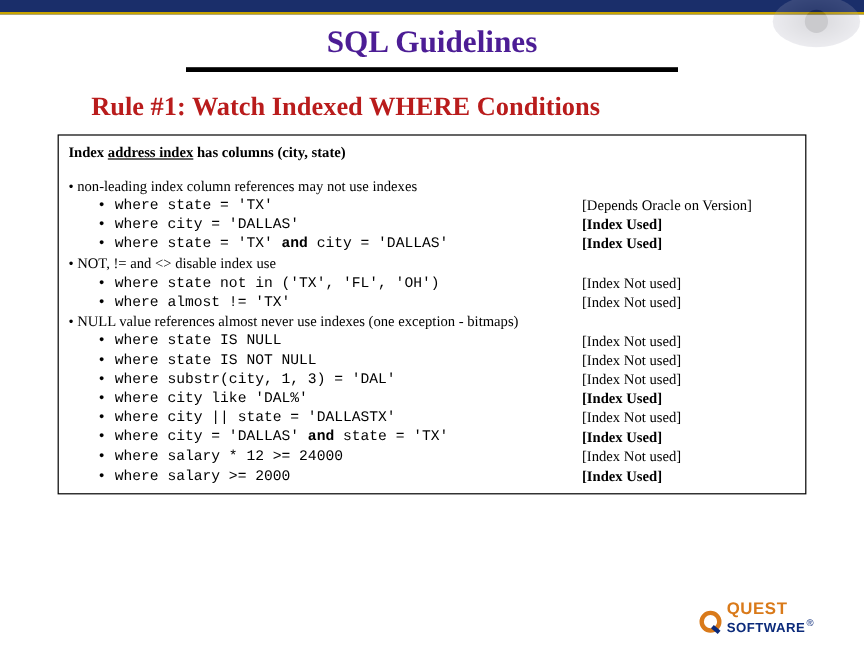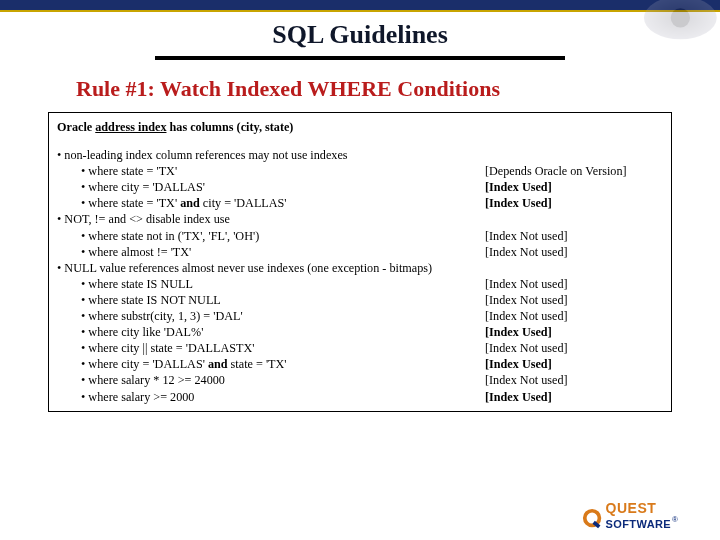--- a/index.html
+++ b/index.html
@@ -24,21 +24,21 @@
     width: 110px;
     height: 75px;
     opacity: 0.22;
     overflow: hidden;
   }
   .top-watermark svg { width: 100%; height: 100%; }
   .slide-title {
     text-align: center;
     font-size: 26px;
     font-weight: bold;
-    color: #0f172a;
+    color: #4c1d95;
     margin-top: 8px;
   }
   .title-underline {
     width: 410px;
     height: 4px;
     background: #000;
     margin: 6px auto 16px auto;
   }
   .rule-heading {
     font-size: 22px;
@@ -52,21 +52,21 @@
     margin: 0 48px;
     padding: 6px 8px 6px 8px;
     font-size: 12.2px;
     line-height: 1.32;
   }
   .assume-line { font-weight: bold; margin-bottom: 12px; }
   .assume-line .u { text-decoration: underline; text-align: right; }
   .row { display: flex; }
   .lcol { flex: 1 1 auto; }
   .rcol { flex: 0 0 178px; }
-  .ind1 { padding-left: 30px; text-indent: -6px; }
+  .ind1 { padding-left: 30px; text-indent: -6px; font-family: Liberation Mono, monospace; }
   .ind1::before { content: "• "; }
   .b { font-weight: bold; }
   .top-bullet { padding-left: 0; }
   .top-bullet::before { content: "• "; }
   .logo-area {
     position: absolute;
     right: 42px;
     bottom: 10px;
     display: flex;
     align-items: flex-end;
@@ -102,21 +102,21 @@
 </div>
 
 <h1 class="slide-title">SQL Guidelines</h1>
 <div class="title-underline"></div>
 
 <div class="rule-heading">Rule #1: Watch Indexed WHERE Conditions</div>
 
 <div class="content-box">
 
   <div class="assume-line">
-    <span>Oracle </span><span class="u">address index</span><span> has columns (city, state)</span>
+    <span>Index </span><span class="u">address index</span><span> has columns (city, state)</span>
   </div>
 
   <div id="groups-container">
       <div class="top-bullet">non-leading index column references may not use indexes</div>
       <div class="row">
         <div class="lcol ind1">where state = 'TX'</div>
         <div class="rcol">[Depends Oracle on Version]</div>
       </div>
       <div class="row">
         <div class="lcol ind1">where city = 'DALLAS'</div>

